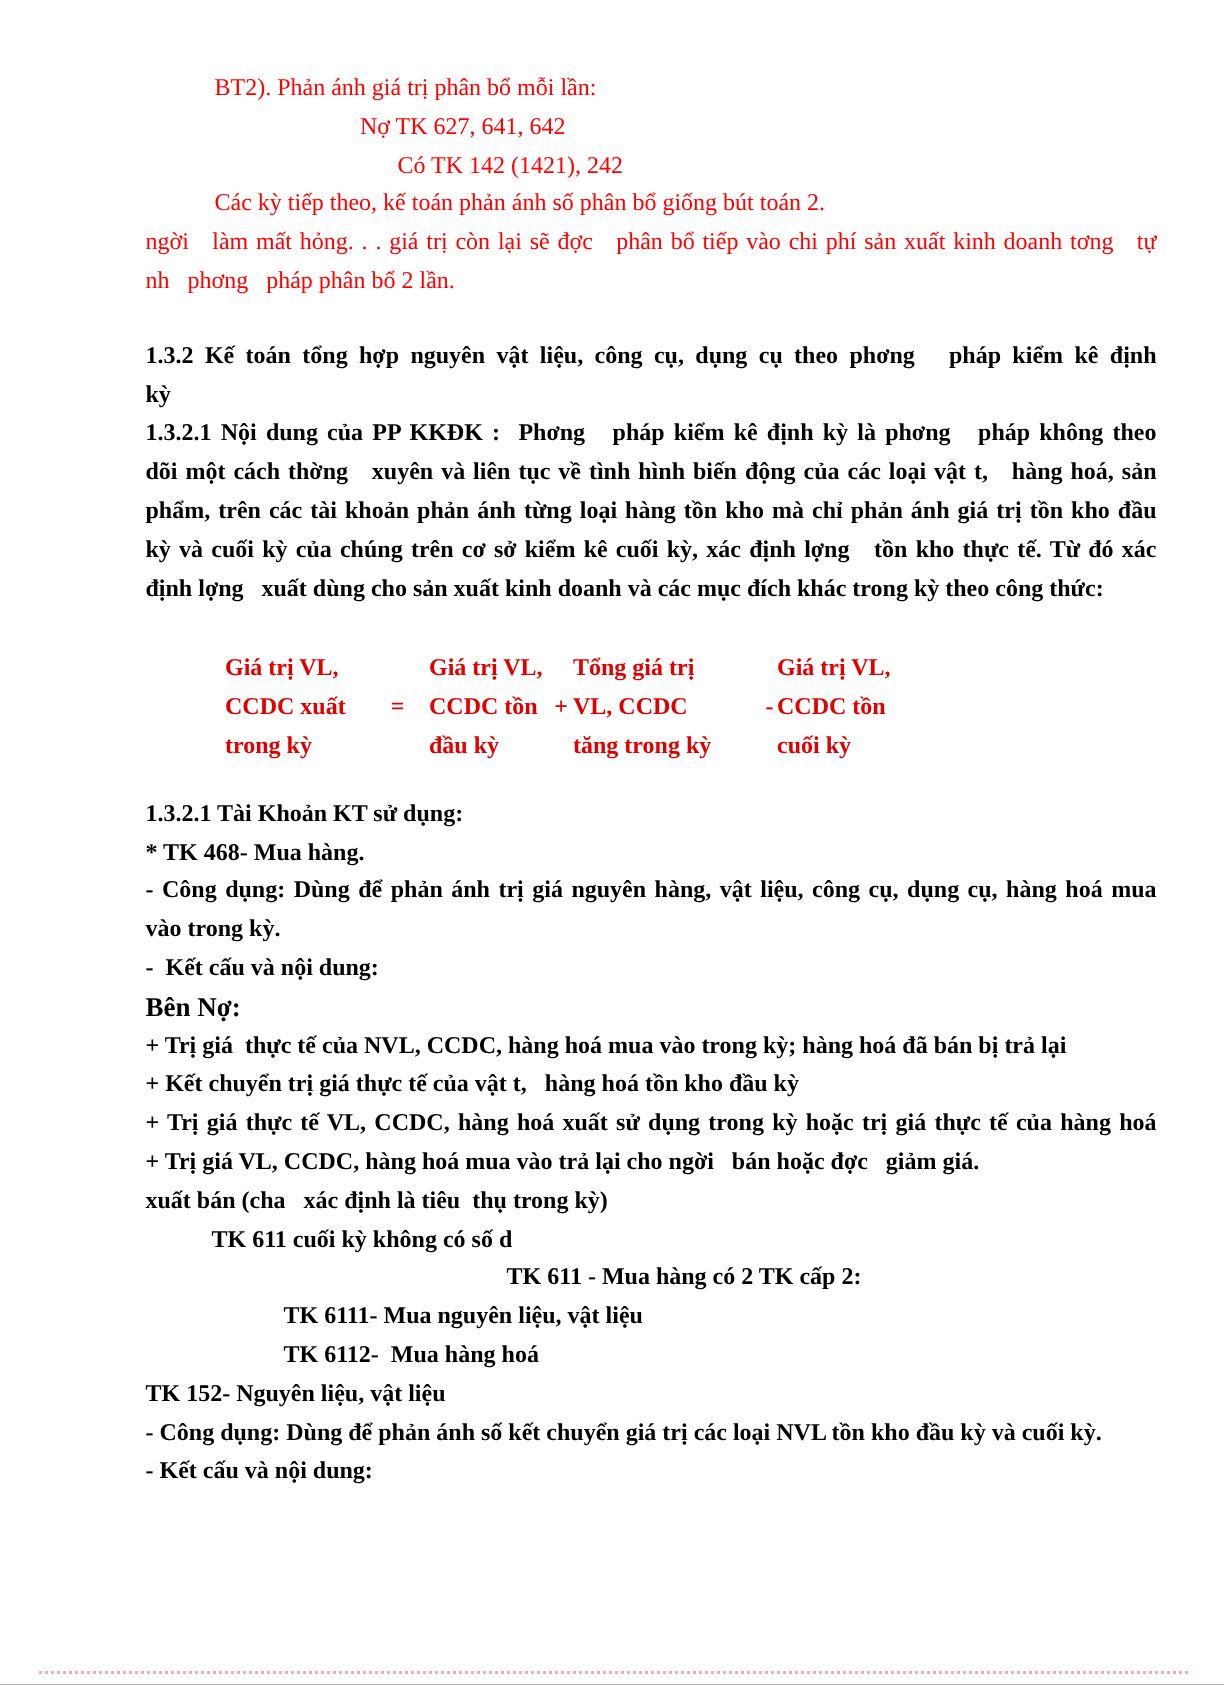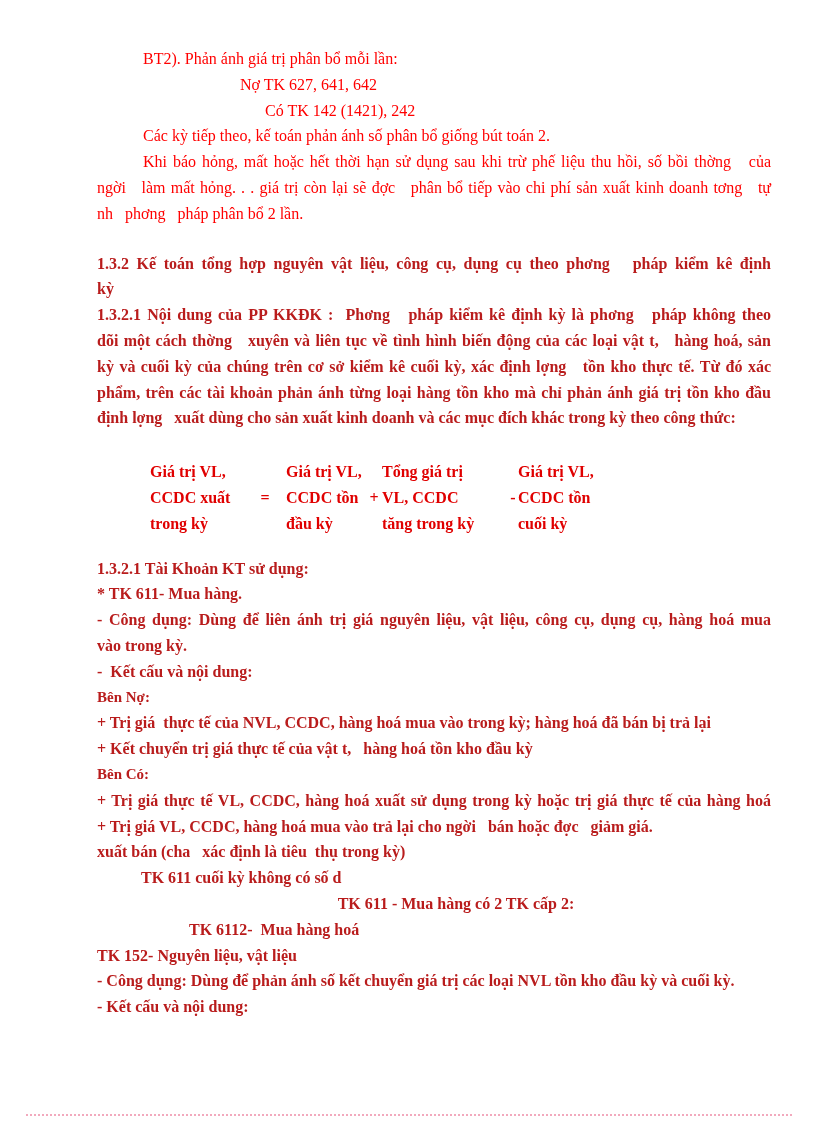--- a/index.html
+++ b/index.html
@@ -7,22 +7,22 @@
     position:relative; width:816px; height:1123px; margin:0 auto;
     background:#ffffff; overflow:hidden;
     font-family:Liberation Serif, serif;
   }
   .doc {
     position:absolute; left:97px; top:46px; width:674px;
     color:#ff0000; font-size:16px; line-height:25.8px;
   }
   .line { min-height:25.8px; white-space:pre; }
   .line.j { white-space:normal; text-align:justify; text-align-last:justify; }
-  .line.b { font-weight:bold; color:#b91c1c; }
-  .line.lg { font-size:15px; }
+  .line.b { font-weight:bold; color:#000000; }
+  .line.lg { font-size:18px; }
   .gap { width:100%; }
   .formula {
     display:flex; align-items:center; font-weight:bold; color:#e00000;
     margin-left:53px; line-height:25.8px;
   }
   .fcol { display:flex; flex-direction:column; align-items:flex-start; flex:0 0 auto; }
   .fcol > div { text-align:center; white-space:nowrap; }
   .fop { flex:0 0 auto; text-align:center; font-weight:bold; }
   .fcol.c1 { width:94px; }
   .fop.o1 { width:42px; }
@@ -38,30 +38,29 @@
 </style>
 </head>
 <body>
 
 <div class="page">
   <div class="doc" id="doc-body">
       <div class="line" style="padding-left: 46px;">BT2). Phản ánh giá trị phân bổ mỗi lần:</div>
       <div class="line" style="padding-left: 143px;">Nợ TK 627, 641, 642</div>
       <div class="line" style="padding-left: 168px;">Có TK 142 (1421), 242</div>
       <div class="line" style="padding-left: 46px;">Các kỳ tiếp theo, kế toán phản ánh số phân bổ giống bút toán 2.</div>
-      <div class="line j" style="padding-left: 46px;">Khi báo hỏng, mất hoặc hết thời hạn sử dụng sau khi trừ phế liệu thu hồi, số bồi thờng&nbsp;&nbsp; của</div>
       <div class="line j">ngời&nbsp;&nbsp; làm mất hỏng. . . giá trị còn lại sẽ đợc&nbsp;&nbsp; phân bổ tiếp vào chi phí sản xuất kinh doanh tơng&nbsp;&nbsp; tự</div>
       <div class="line">nh&nbsp;&nbsp; phơng&nbsp;&nbsp; pháp phân bổ 2 lần.</div>
       <div class="gap" style="height: 24px;"></div>
       <div class="line b j">1.3.2 Kế toán tổng hợp nguyên vật liệu, công cụ, dụng cụ theo phơng&nbsp;&nbsp; pháp kiểm kê định</div>
       <div class="line b">kỳ</div>
       <div class="line b j">1.3.2.1 Nội dung của PP KKĐK :&nbsp; Phơng&nbsp;&nbsp; pháp kiểm kê định kỳ là phơng&nbsp;&nbsp; pháp không theo</div>
       <div class="line b j">dõi một cách thờng&nbsp;&nbsp; xuyên và liên tục về tình hình biến động của các loại vật t,&nbsp;&nbsp; hàng hoá, sản</div>
+      <div class="line b j">phẩm, trên các tài khoản phản ánh từng loại hàng tồn kho mà chỉ phản ánh giá trị tồn kho đầu</div>
       <div class="line b j">kỳ và cuối kỳ của chúng trên cơ sở kiểm&nbsp;kê cuối kỳ, xác định lợng&nbsp;&nbsp; tồn kho thực tế. Từ đó xác</div>
-      <div class="line b j">phẩm, trên các tài khoản phản ánh từng loại hàng tồn kho mà chỉ phản ánh giá trị tồn kho đầu</div>
       <div class="line b">định lợng&nbsp;&nbsp; xuất dùng cho sản xuất kinh doanh và các mục đích khác trong kỳ theo công thức:</div>
       <div class="gap" style="height: 28px;"></div>
       <div class="formula">
         <div class="fcol c1">
           <div>Giá trị VL,</div>
           <div>CCDC xuất</div>
           <div>trong kỳ</div>
         </div>
         <div class="fop o1">=</div>
         <div class="fcol c2">
@@ -77,32 +76,32 @@
         </div>
         <div class="fop o3">-</div>
         <div class="fcol c4">
           <div>Giá trị VL,</div>
           <div>CCDC tồn</div>
           <div>cuối kỳ</div>
         </div>
       </div>
       <div class="gap" style="height: 19px;"></div>
       <div class="line b">1.3.2.1 Tài Khoản KT sử dụng:</div>
-      <div class="line b">* TK 611- Mua hàng.</div>
-      <div class="line b j">- Công dụng: Dùng để liên ánh trị giá nguyên liệu, vật liệu, công cụ, dụng cụ, hàng hoá mua</div>
+      <div class="line b">* TK 468- Mua hàng.</div>
+      <div class="line b j">- Công dụng: Dùng để phản ánh trị giá nguyên hàng, vật liệu, công cụ, dụng cụ, hàng hoá mua</div>
       <div class="line b">vào trong kỳ.</div>
       <div class="line b">-&nbsp; Kết cấu và nội dung:</div>
       <div class="line b lg">Bên Nợ:</div>
       <div class="line b">+ Trị giá&nbsp; thực tế của NVL, CCDC, hàng hoá mua vào trong kỳ; hàng hoá đã bán bị trả lại</div>
       <div class="line b">+ Kết chuyển trị giá thực tế của vật t,&nbsp;&nbsp; hàng hoá tồn kho đầu kỳ</div>
-      <div class="line b lg">Bên Có:</div>
       <div class="line b j">+ Trị giá thực tế VL, CCDC, hàng hoá xuất sử dụng trong kỳ hoặc trị giá thực tế của hàng hoá</div>
       <div class="line b">+ Trị giá VL, CCDC, hàng hoá mua vào trả lại cho ngời&nbsp;&nbsp; bán hoặc đợc&nbsp;&nbsp; giảm giá.</div>
       <div class="line b">xuất bán (cha&nbsp;&nbsp; xác định là tiêu&nbsp; thụ trong kỳ)</div>
       <div class="line b" style="padding-left: 44px;">TK 611 cuối kỳ không có số d</div>
       <div class="line b" style="padding-left: 44px; text-align: center;">TK 611 - Mua hàng có 2 TK cấp 2:</div>
+      <div class="line b" style="padding-left: 92px;">TK 6111- Mua nguyên liệu, vật liệu</div>
       <div class="line b" style="padding-left: 92px;">TK 6112-&nbsp; Mua hàng hoá</div>
       <div class="line b">TK 152- Nguyên liệu, vật liệu</div>
       <div class="line b">- Công dụng: Dùng để phản ánh số kết chuyển giá trị các loại NVL tồn kho đầu kỳ và cuối kỳ.</div>
       <div class="line b">- Kết cấu và nội dung:</div>
     </div>
   <div class="footer-dots"></div>
 </div>
 
 </body></html>

